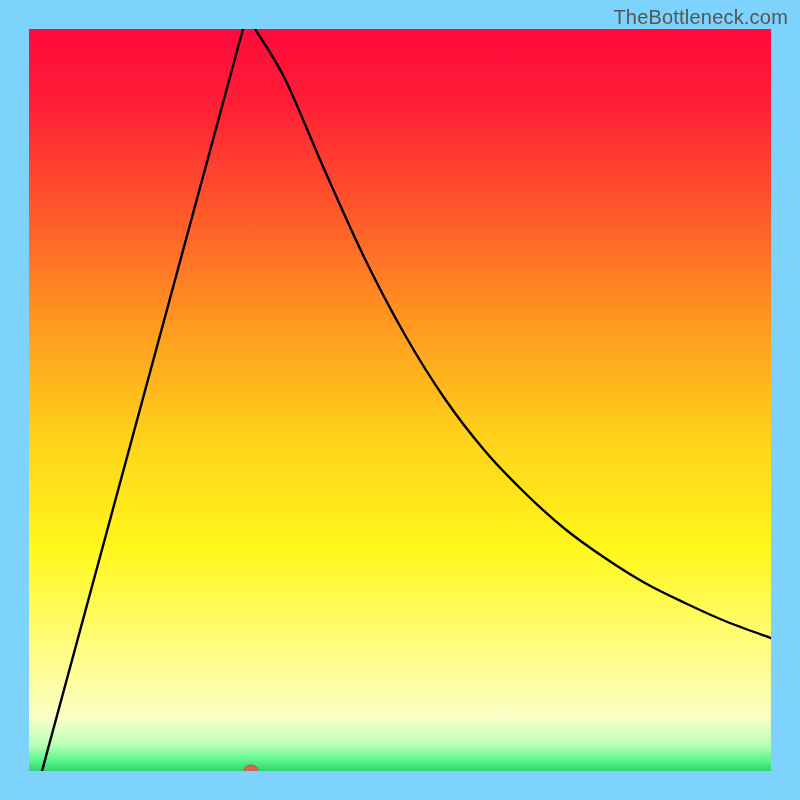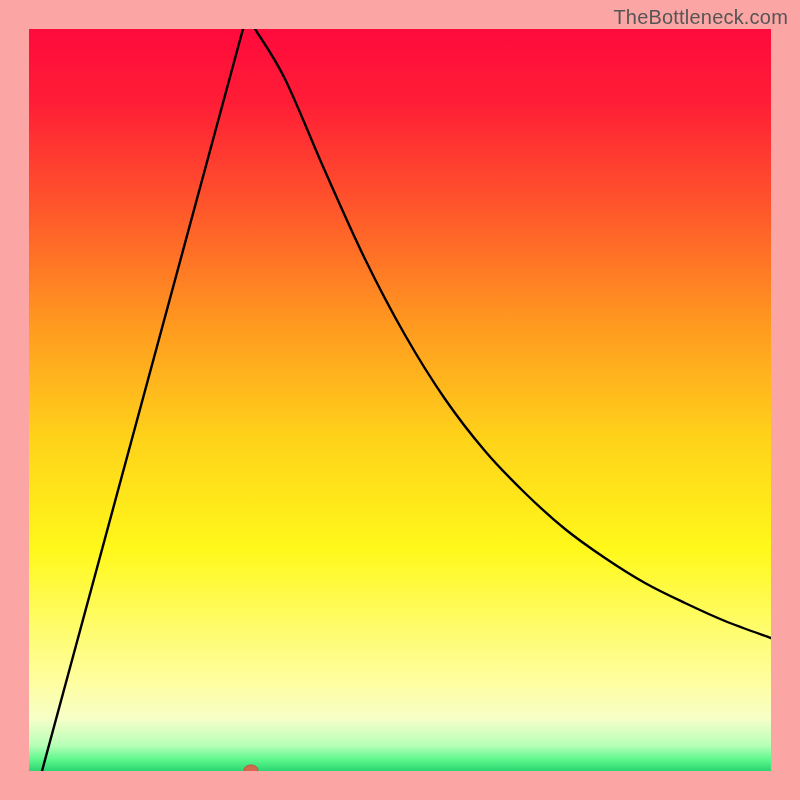--- a/index.html
+++ b/index.html
@@ -7,21 +7,21 @@
     padding: 0;
     width: 800px;
     height: 800px;
     overflow: hidden;
     background: #000;
     font-family: Arial, Helvetica, sans-serif;
   }
   .frame {
     position: absolute;
     inset: 0;
-    background: #fca5a5;
+    background: #7dd3fc;
   }
   .plot-area {
     position: absolute;
     left: 29px;
     top: 29px;
     width: 742px;
     height: 742px;
     overflow: hidden;
   }
   .gradient-bg {

